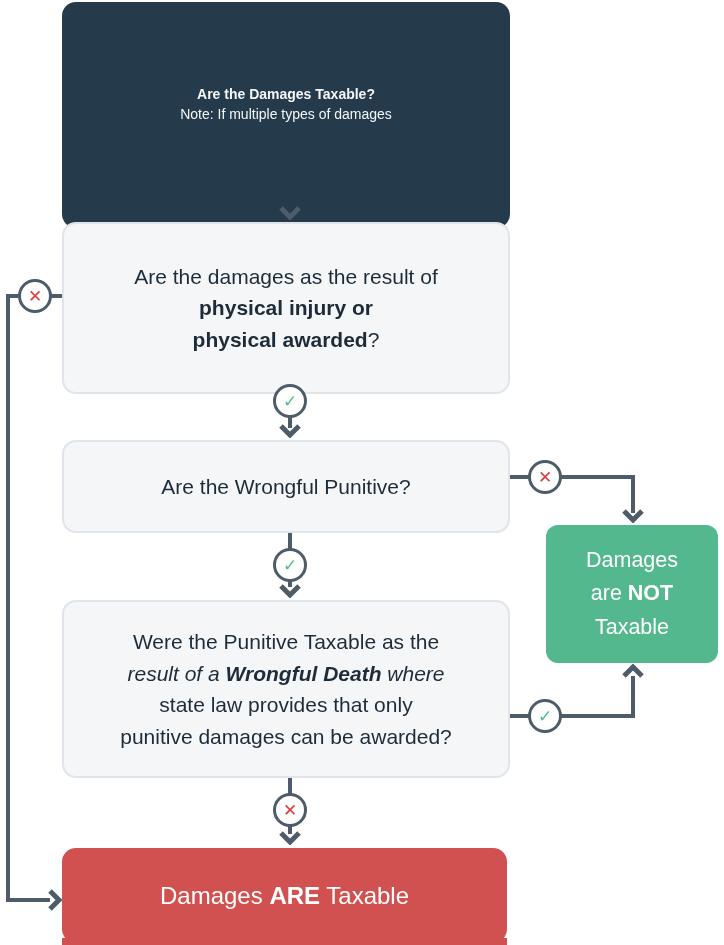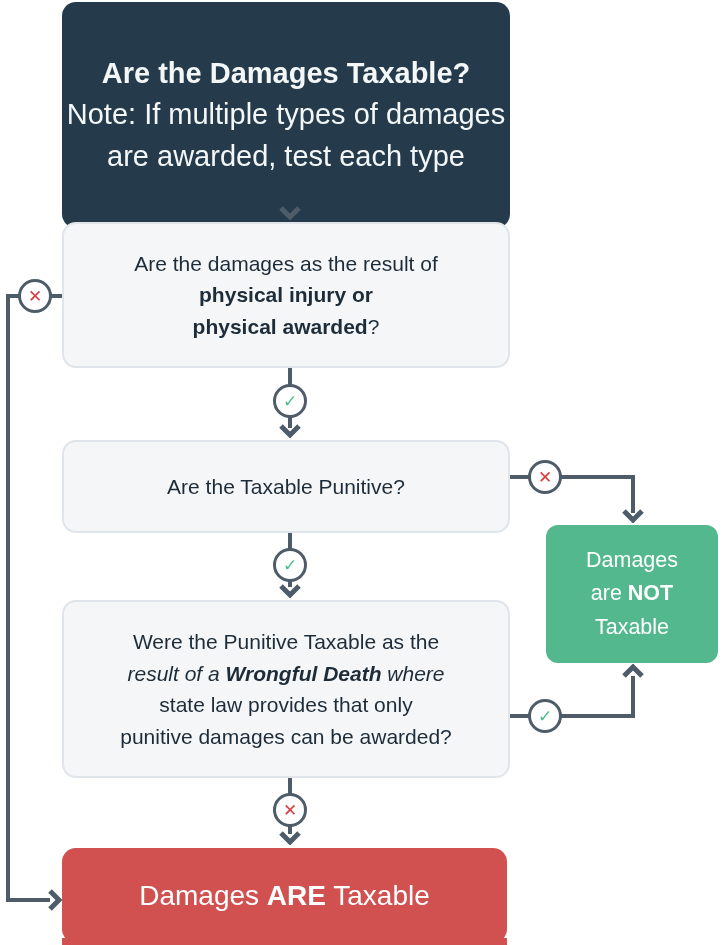--- a/index.html
+++ b/index.html
@@ -7,40 +7,40 @@
     width:724px;height:945px;position:relative;background:#ffffff;
     font-family:"Liberation Sans",sans-serif;overflow:hidden;
   }
   .node{
     position:absolute;display:flex;align-items:center;justify-content:center;
     text-align:center;box-sizing:border-box;
   }
   .start-node{
     left:62px;top:2px;width:448px;height:226px;
     background:#253b4b;border-radius:14px;color:#f3f7f8;
-    font-size:29px;line-height:1.42;
+    font-size:14px;line-height:1.42;
   }
   .start-node .title{font-weight:bold;}
   .q-node{
     background:#f4f6f8;border:2px solid #dfe5ea;border-radius:14px;
     color:#1d2c38;font-size:21px;line-height:1.5;
     left:62px;width:448px;
   }
-  .q1{top:222px;height:146px;}
+  .q1{top:222px;height:172px;}
   .q2{top:440px;height:93px;}
   .q3{top:600px;height:178px;}
   .end-green{
     left:546px;top:525px;width:172px;height:138px;
     background:#53b88e;border-radius:12px;color:#ffffff;
     font-size:21.5px;line-height:1.55;
   }
   .end-red{
     left:62px;top:848px;width:445px;height:95px;
     background:#d15151;border-radius:14px;color:#ffffff;
-    font-size:28px;
+    font-size:24px;
   }
   .cutoff-strip{
     position:absolute;left:62px;top:938px;width:445px;height:7px;background:#d15151;
   }
   b,strong{font-weight:bold;text-align:right;}
   .line{position:absolute;background:#4d5c68;}
   .circle{
     position:absolute;width:34px;height:34px;border-radius:50%;
     background:#ffffff;border:3px solid #4d5c68;box-sizing:border-box;
     display:flex;align-items:center;justify-content:center;
@@ -95,34 +95,34 @@
 <span class="circle yes" style="left:273px;top:384px;">✓</span>
 <span class="circle no" style="left:528px;top:460px;">✕</span>
 <span class="circle yes" style="left:273px;top:548px;">✓</span>
 <span class="circle yes" style="left:528px;top:699px;">✓</span>
 <span class="circle no" style="left:273px;top:793px;">✕</span>
 
 <div class="node start-node">
   <div>
     <span class="title">Are the Damages Taxable?</span><br>
     <span>Note: If multiple types of damages</span><br>
-    <span>are awarded, test each type</span><br>
+    <br>
   </div>
 </div>
 
 <div class="node q-node q1">
   <div>
     <span>Are the damages as the result of</span><br>
     <strong>physical injury or</strong><br>
     <strong>physical awarded</strong><span>?</span>
   </div>
 </div>
 
 <div class="node q-node q2">
-  <div>Are the Taxable Punitive?</div>
+  <div>Are the Wrongful Punitive?</div>
 </div>
 
 <div class="node q-node q3">
   <div>
     <span>Were the Punitive Taxable as the</span><br>
     <span class="nowrap"><span>result of a </span><strong>Wrongful Death</strong><span> where</span></span><br>
     <span>state law provides that only</span><br>
     <span>punitive damages can be awarded?</span>
   </div>
 </div>

